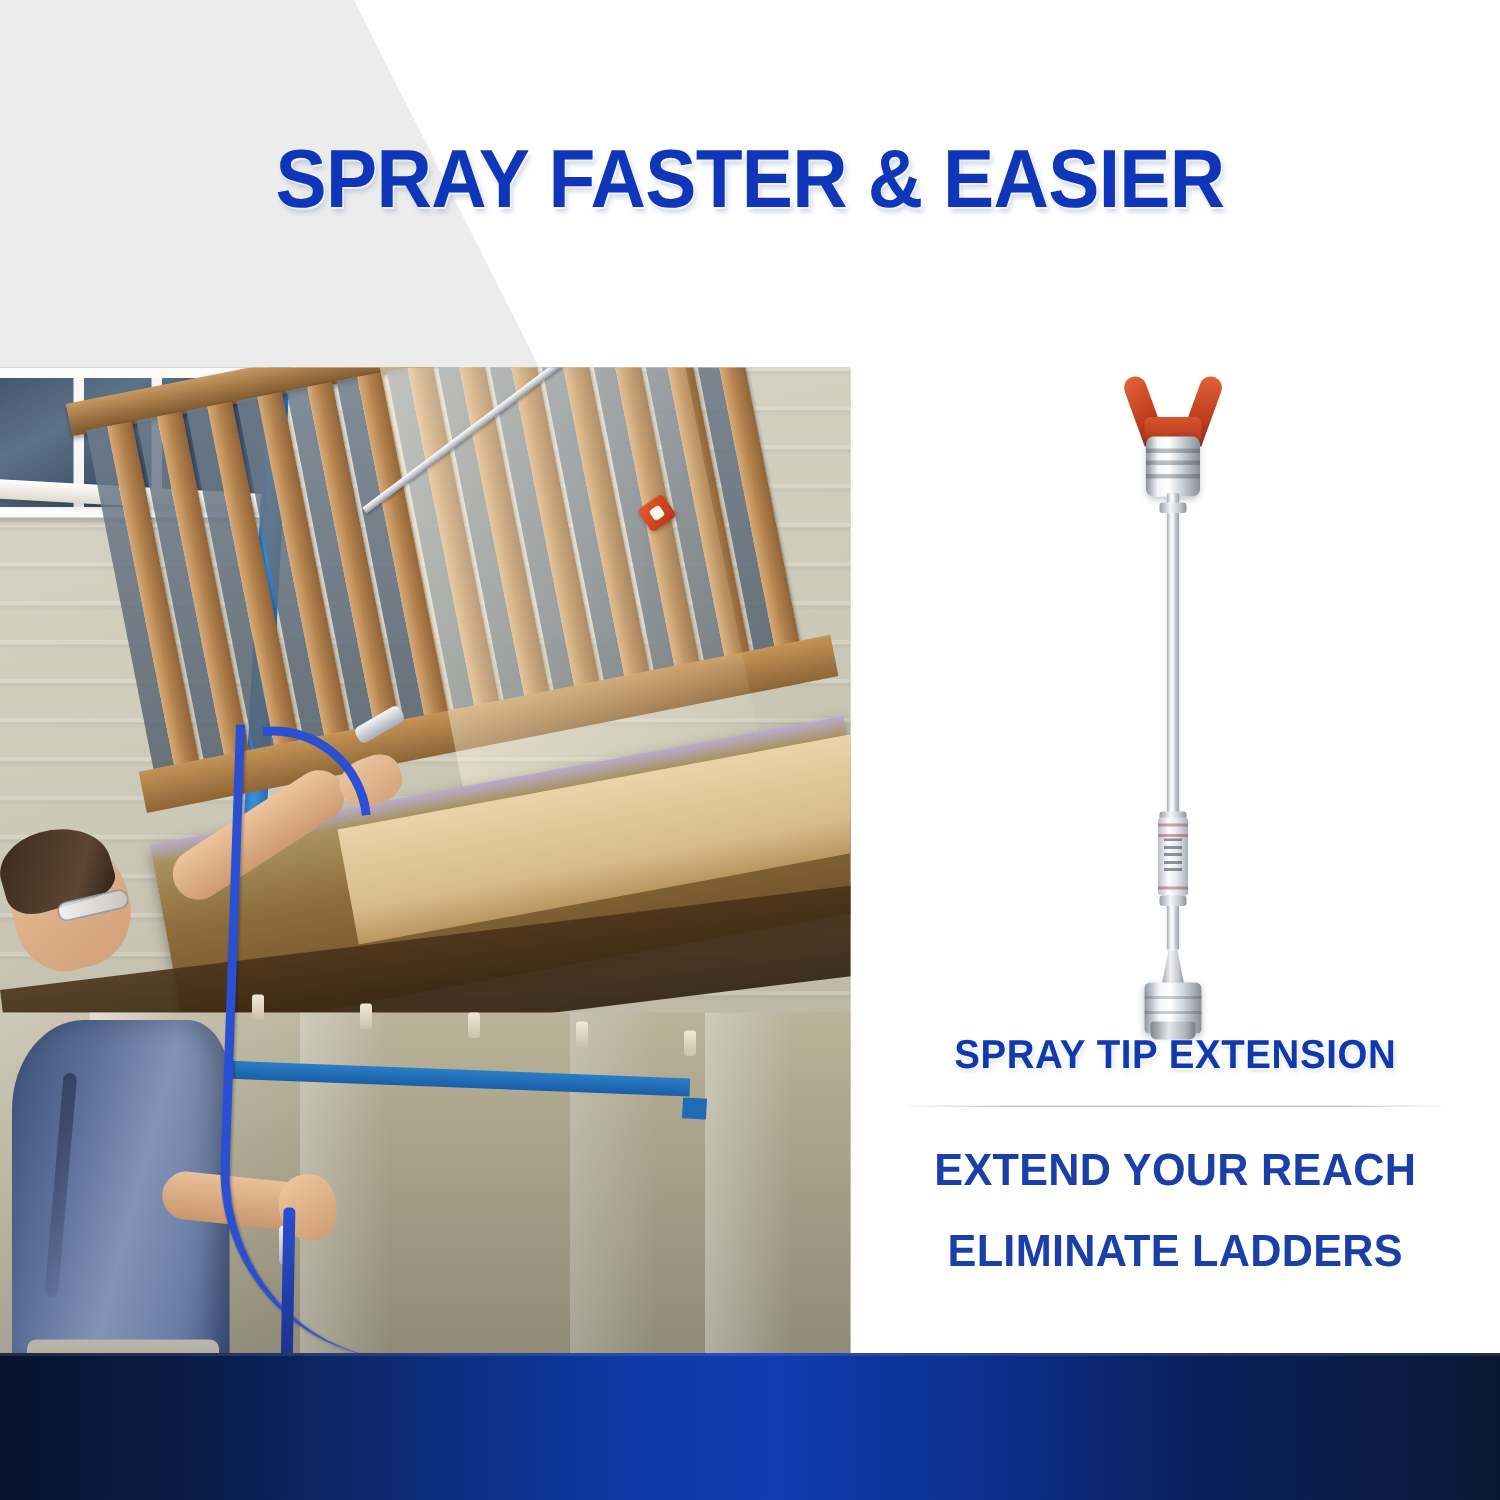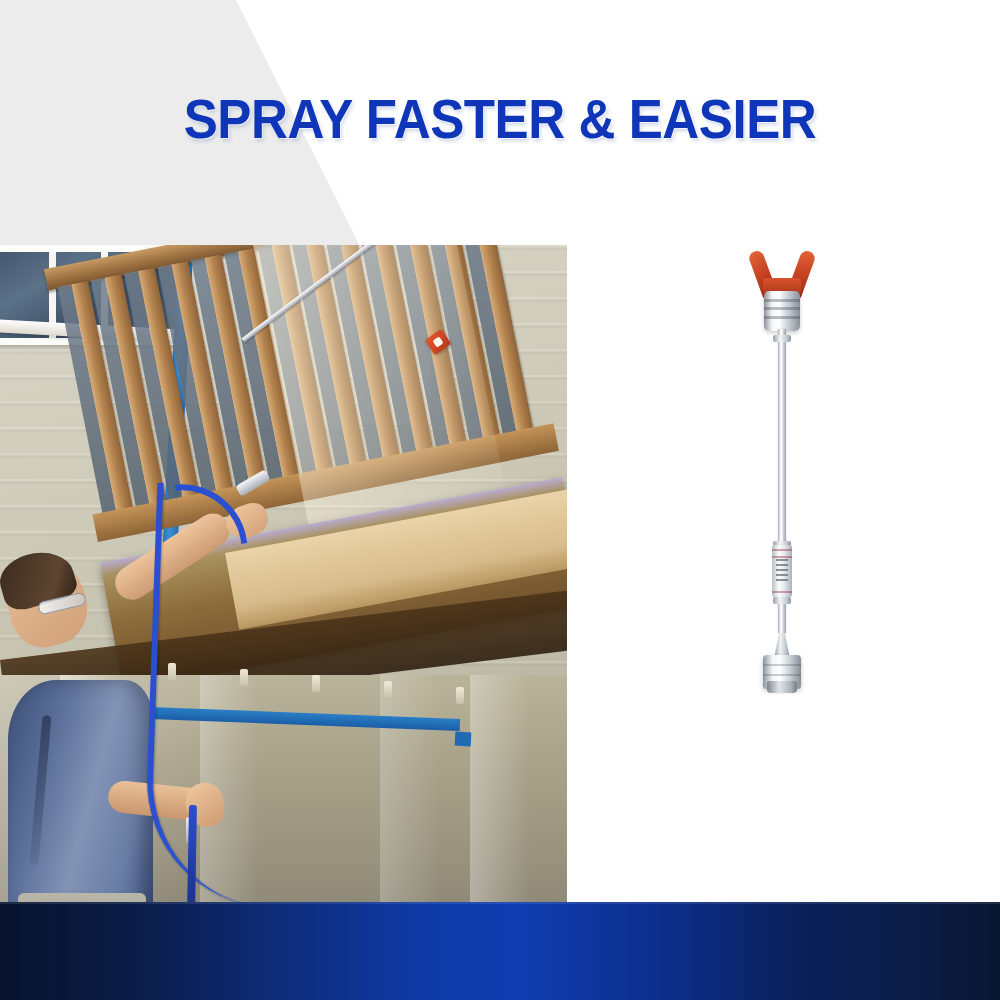--- a/index.html
+++ b/index.html
@@ -477,18 +477,24 @@
     </div>
     <div class="collar" style="top:352px;"></div>
     <div class="taper"></div>
     <div class="coupler">
       <div class="hexline" style="top:9px;"></div>
       <div class="hexline" style="top:19px;"></div>
     </div>
     <div class="coupler-base"></div>
   </div>
 
+  <div class="txtblock">
+    <div class="sub-title">SPRAY TIP EXTENSION</div>
+    <div class="divider"></div>
+    <div class="bullet first">EXTEND YOUR REACH</div>
+    <div class="bullet second">ELIMINATE LADDERS</div>
+  </div>
 
   <div class="bottombar">
     <div class="bar-topline"></div>
   </div>
 
 </div>
 
 </body></html>

